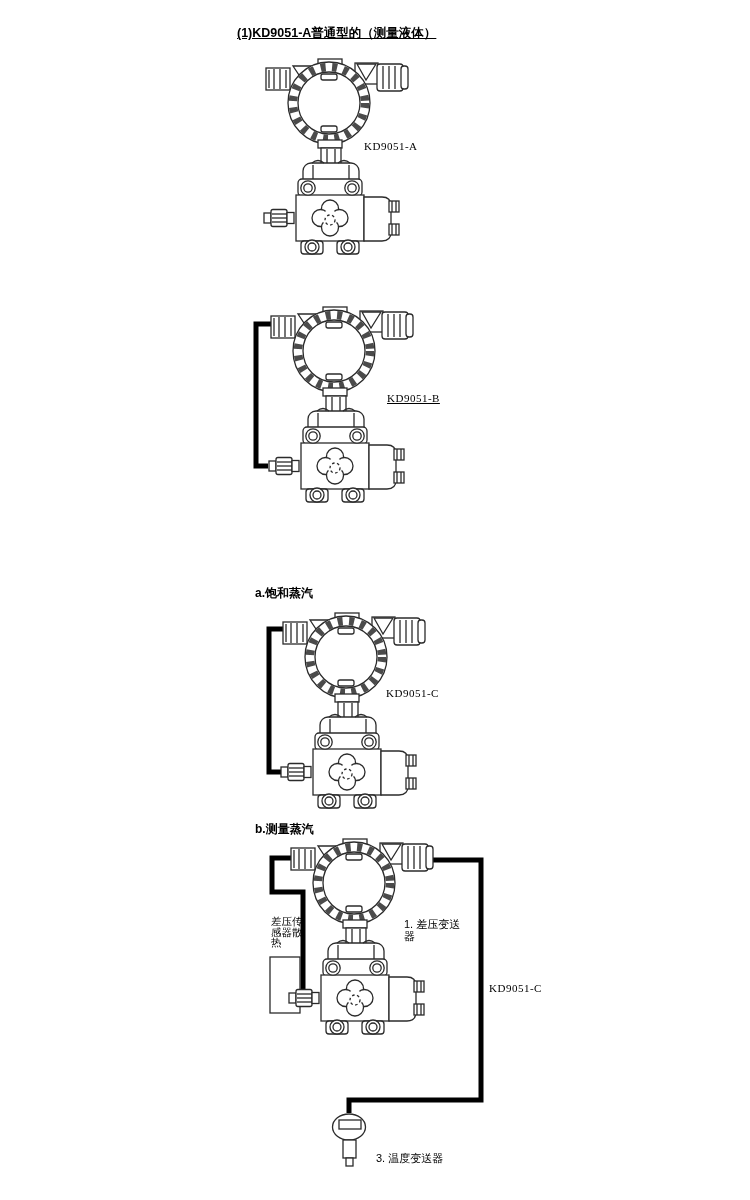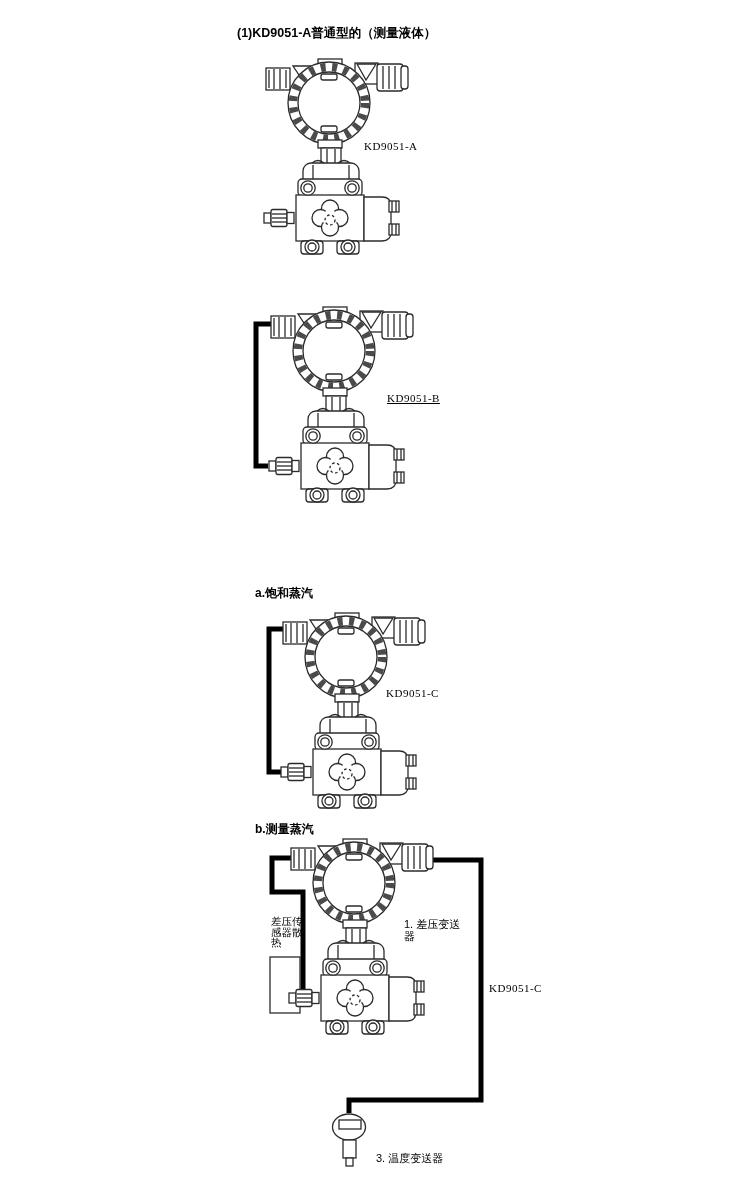--- a/index.html
+++ b/index.html
@@ -1,20 +1,20 @@
 <!DOCTYPE html>
 <html><head>
 <meta charset="utf-8">
 <style>
   html,body{margin:0;padding:0;background:#ffffff;}
   #stage{position:relative;width:750px;height:1200px;background:#ffffff;overflow:hidden;
          font-family:"Liberation Sans","DejaVu Sans",sans-serif;color:#000;}
   #artwork{position:absolute;left:0;top:0;}
   .label{position:absolute;white-space:nowrap;}
-  .sec-title{font-size:12.5px;font-weight:bold;letter-spacing:0px;}
+  .sec-title{font-size:12.5px;font-weight:bold;letter-spacing:0px;text-decoration:underline;}
   .sub-title{font-size:12px;font-weight:bold;}
   .model{font-family:"Liberation Serif","DejaVu Serif",serif;font-size:11px;letter-spacing:0.5px;}
   .anno{font-size:11px;line-height:12px;white-space:normal;}
   .anno-block{font-size:10.5px;line-height:10.5px;white-space:normal;word-break:break-all;}
 </style>
 </head>
 <body>
 
 <div id="stage">
 

